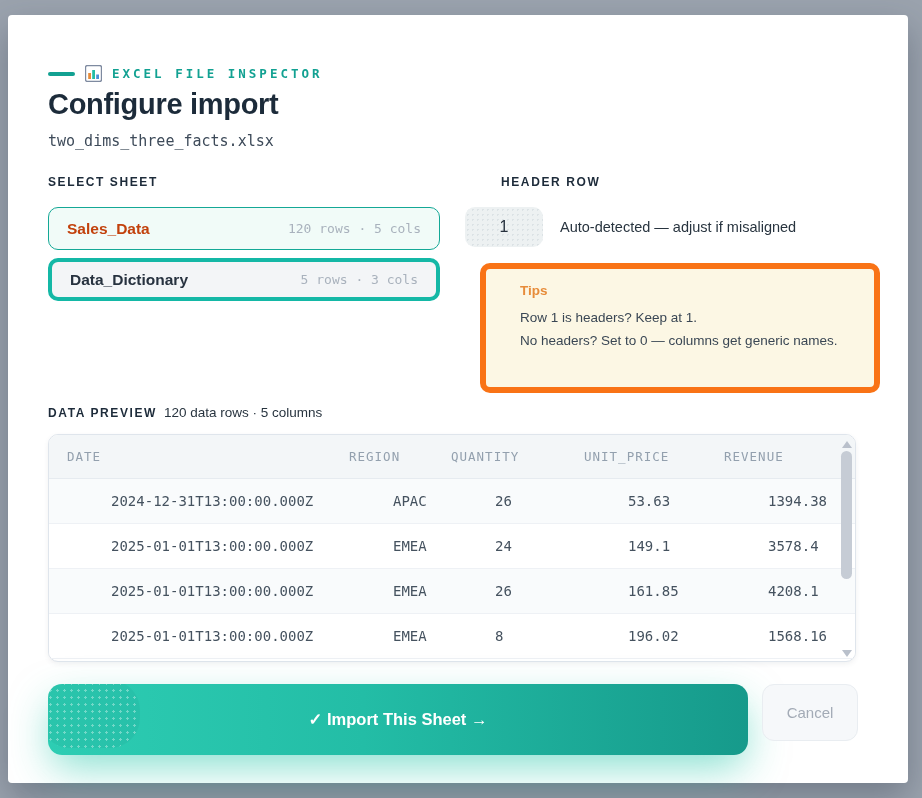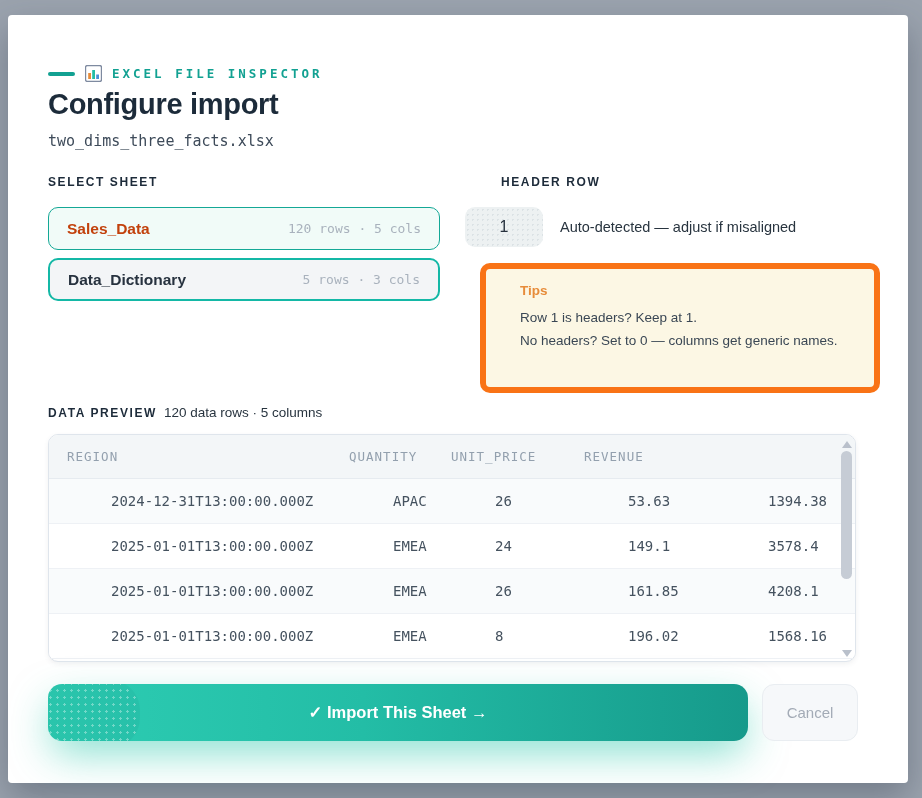--- a/index.html
+++ b/index.html
@@ -42,21 +42,21 @@
   .lbl-sheet  { position:absolute; left:40px;  top:160px; }
   .lbl-header { position:absolute; left:457px; top:160px;margin-left:36px; }
 
   
   .sheet-card {
     position:absolute; left:40px; width:392px; height:43px;
     border-radius:10px; display:flex; align-items:center; justify-content:space-between;
     padding:0 18px; cursor:pointer;
   }
   .sheet-card.selected { top:192px; background:#f1fbf8; border:1.5px solid #14a896; }
-  .sheet-card.unselected { top:243px; background:#f3f5f7; border:2px solid #14b8a6; }
+  .sheet-card.unselected { top:243px; background:#f3f5f7; border:4px solid #14b8a6; }
   .sheet-name { font-size:15.5px; font-weight:bold; }
   .sheet-card.selected .sheet-name { color:#c2410c; }
   .sheet-card.unselected .sheet-name { color:#27323f; }
   .sheet-meta { font-family:"DejaVu Sans Mono", monospace; font-size:13px; color:#a9b2bd; }
 
   
   .hr-input {
     position:absolute; left:457px; top:192px; width:78px; height:40px;
     border:none; border-radius:10px; background:#edf1f2;
     background-image:radial-gradient(rgba(160,175,185,.22) 1px, transparent 1px);
@@ -113,21 +113,21 @@
   .sb-arrow { position:absolute; left:2px; width:0; height:0; border-left:5px solid transparent; border-right:5px solid transparent; }
   .sb-up   { top:4px;    border-bottom:7px solid #b9c0cb; }
   .sb-down { bottom:4px; border-top:7px solid #b9c0cb; }
   .sb-thumb {
     position:absolute; left:1px; top:14px; width:11px; height:128px;
     background:#c6ccd5; border-radius:6px;
   }
 
   
   .import-btn {
-    position:absolute; left:40px; top:669px; width:700px; height:57px;
+    position:absolute; left:40px; top:669px; width:700px; height:71px;
     border:none; border-radius:14px; cursor:pointer;
     background:linear-gradient(90deg,#2dcdb3 0%, #23bda6 45%, #169a8b 100%);
     color:#ffffff; font-size:16.5px; font-weight:bold;
     font-family:"Liberation Sans", sans-serif;
     box-shadow:0 16px 40px -4px rgba(38,198,170,.55);
     position:absolute; overflow:hidden;
   }
   .import-btn::before {
     content:""; position:absolute; left:-8px; top:-4px; width:100px; height:68px;
     border-radius:30px;
@@ -184,20 +184,21 @@
     <div class="tips-line">No headers? Set to 0 — columns get generic names.</div>
   </div>
 
   <div class="preview-head">
     <span class="section-label">DATA PREVIEW</span>
     <span class="preview-meta">120 data rows · 5 columns</span>
   </div>
 
   <div class="table-wrap">
     <div class="t-header">
+      <span class="th">DATE</span>
       <span class="th">REGION</span>
       <span class="th">QUANTITY</span>
       <span class="th">UNIT_PRICE</span>
       <span class="th">REVENUE</span>
     </div>
     <div class="t-row">
       <span class="td">2024-12-31T13:00:00.000Z</span>
       <span class="td">APAC</span>
       <span class="td">26</span>
       <span class="td">53.63</span>

